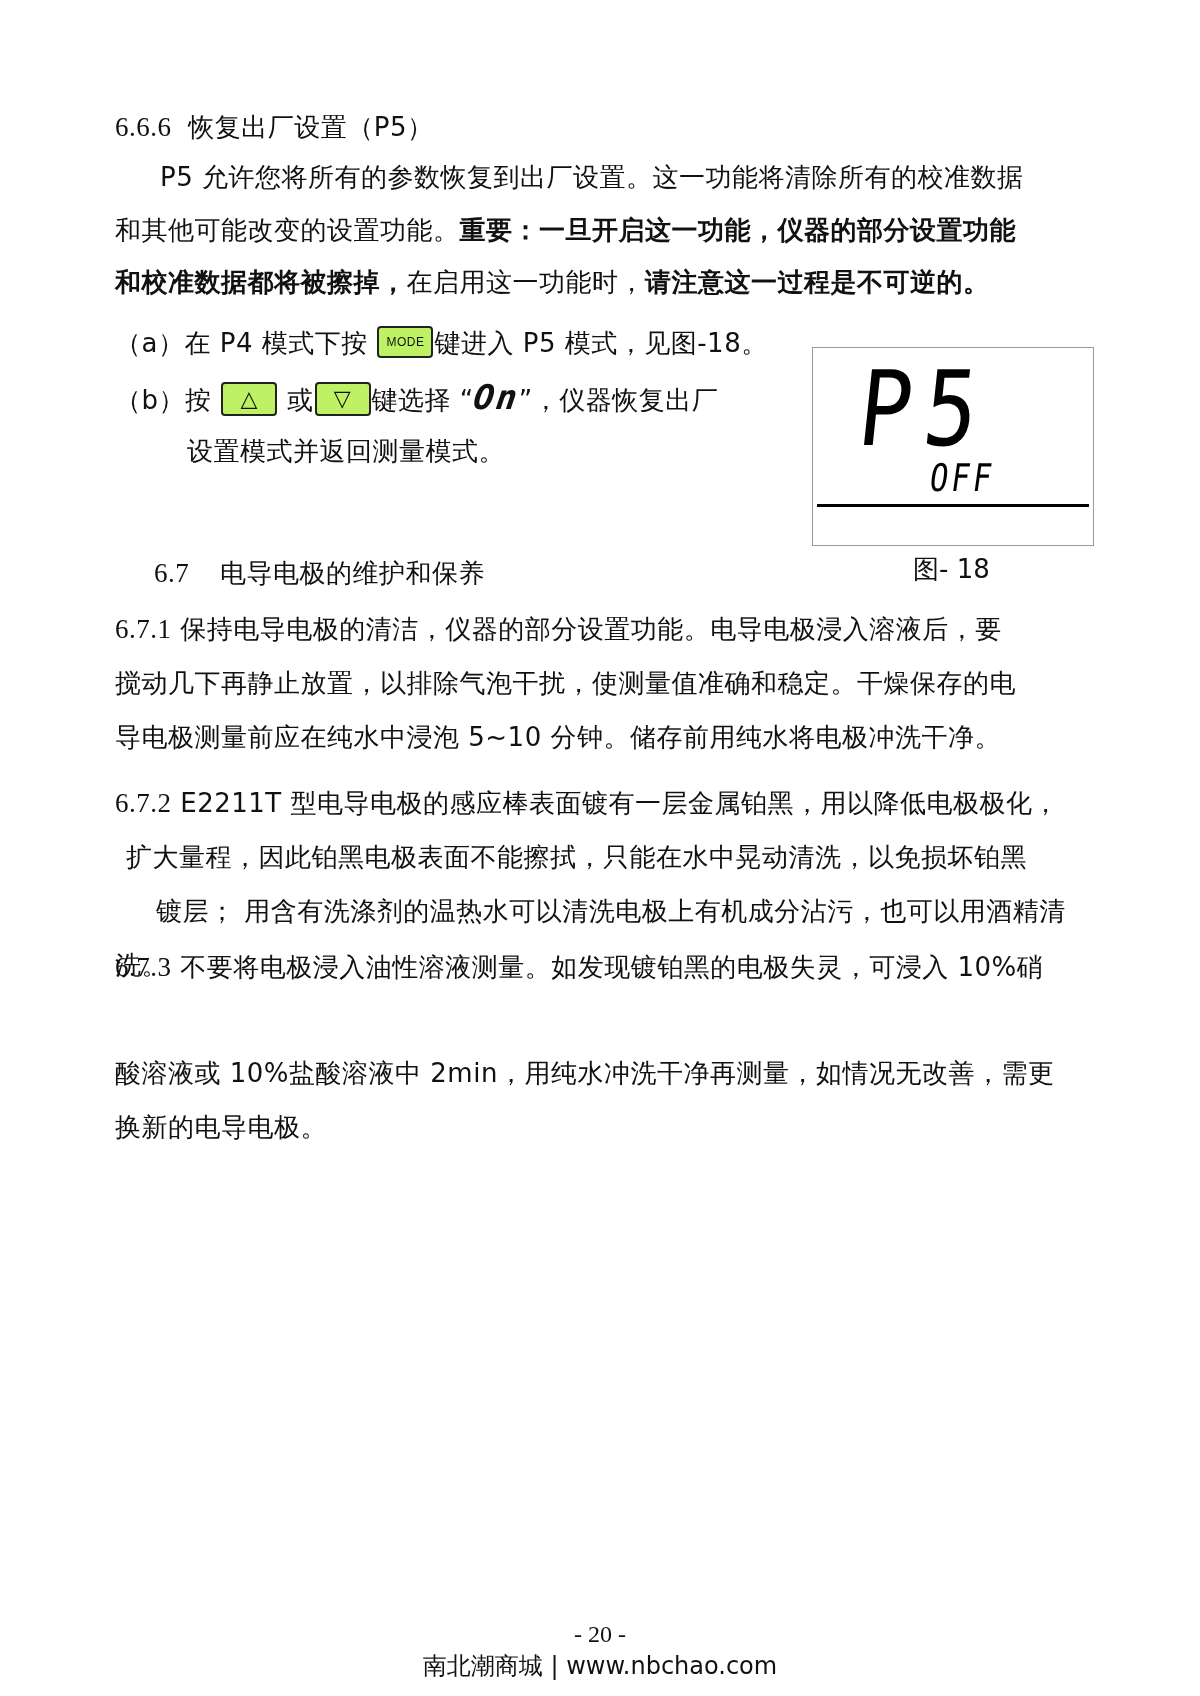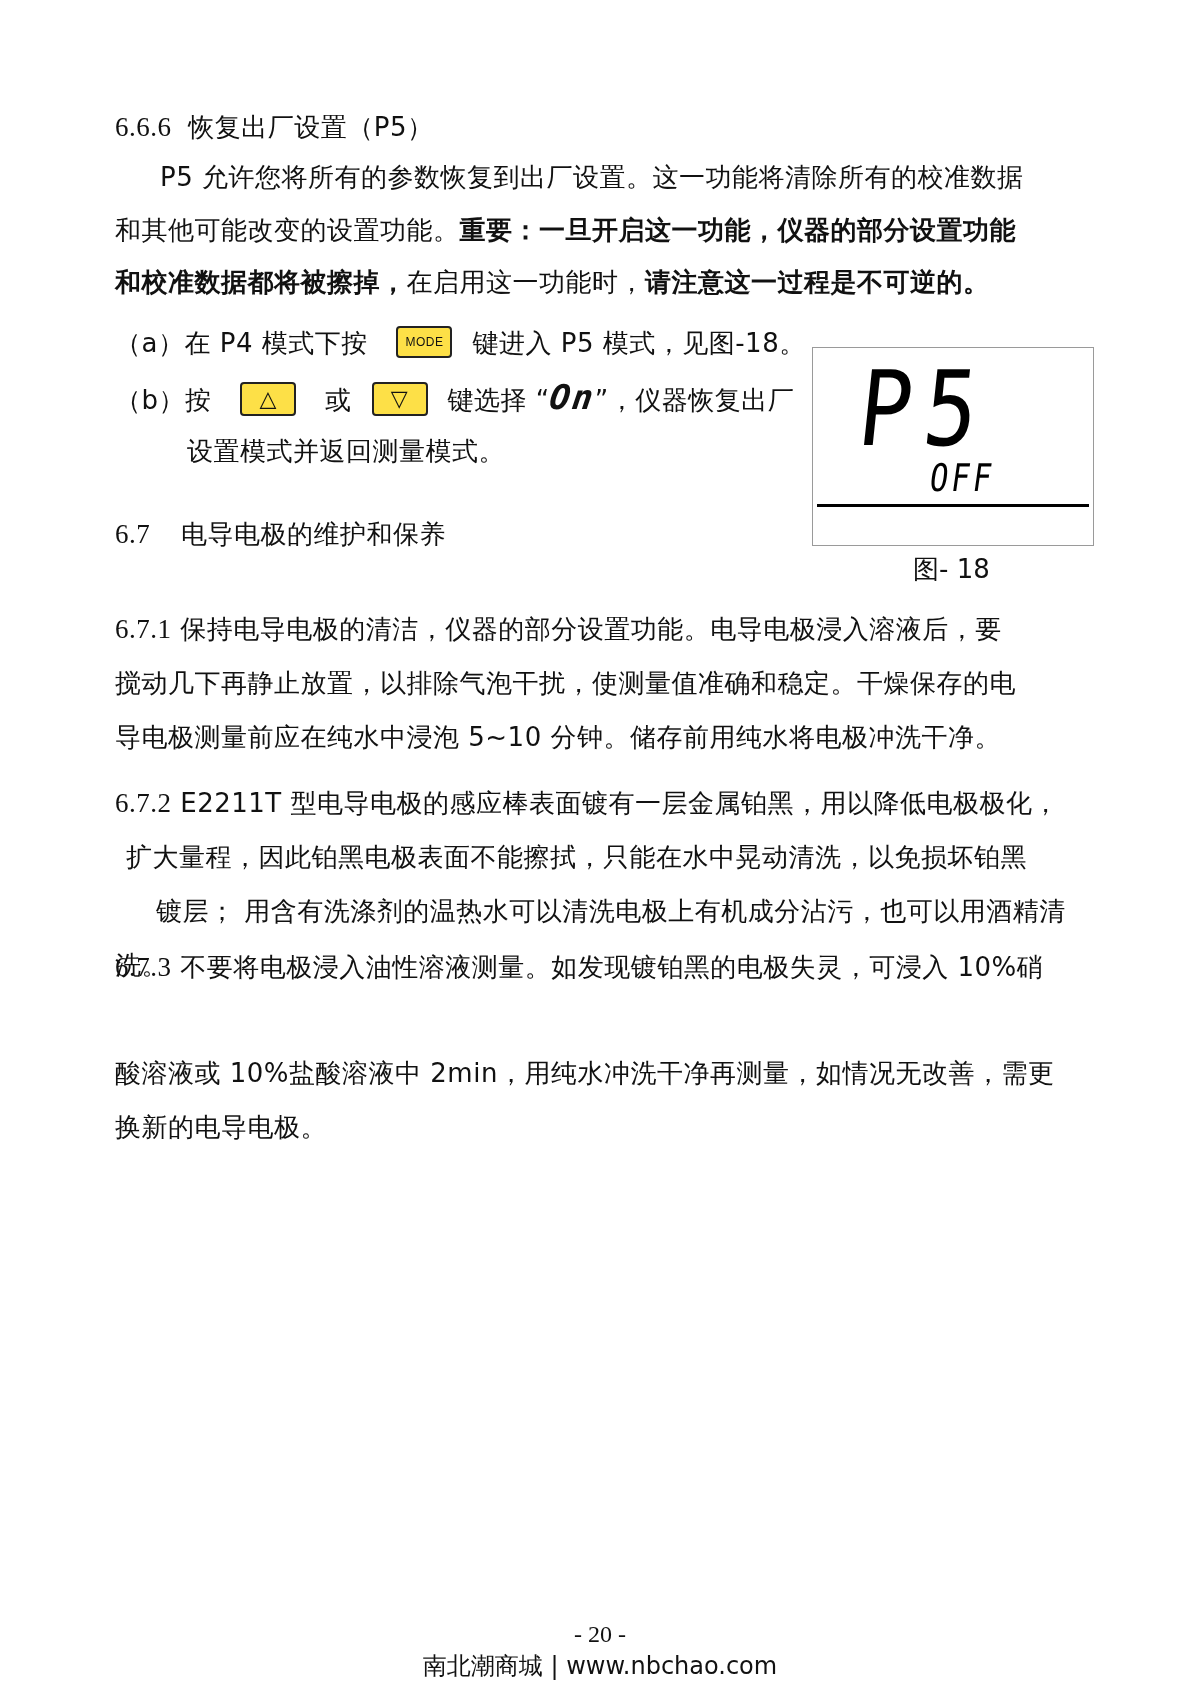--- a/index.html
+++ b/index.html
@@ -12,22 +12,22 @@
   .line {
     position: absolute; left: 115px; font-size: 26px; line-height: 34px;
     white-space: nowrap; letter-spacing: 0.5px;
   }
   .num { font-family: "Liberation Serif", serif; font-size: 27px; }
   .bold { font-weight: bold; }
   .heading { font-size: 26px; }
 
   .key {
     display: inline-block; vertical-align: middle;
-    border: 2px solid #222; border-radius: 4px; background: #fde047;
-    text-align: center; box-sizing: border-box; margin: 0 20px;
+    border: 2px solid #222; border-radius: 4px; background: #bef264;
+    text-align: center; box-sizing: border-box; margin: 0 1px;
     position: relative; top: -3px;
   }
   .key-mode { width: 56px; height: 32px; font-size: 12px; line-height: 28px; font-family: "Liberation Sans", sans-serif; }
   .key-arrow { width: 56px; height: 34px; font-size: 22px; line-height: 30px; }
 
   .seg {
     font-family: "DejaVu Sans Mono", monospace; font-style: italic; font-weight: bold;
     font-size: 34px; letter-spacing: 2px; display: inline-block; transform: skewX(-8deg);
   }
 
@@ -93,21 +93,21 @@
   </div>
   <div class="line" style="top:434px; left:187px;">设置模式并返回测量模式。</div>
 
   <div class="figure-box">
     <div class="lcd-main">P5</div>
     <div class="lcd-sub">OFF</div>
     <div class="lcd-rule"></div>
   </div>
   <div class="caption">图- 18</div>
 
-  <div class="line heading" style="top:517px;">
+  <div class="line heading" style="top:556px;margin-left:39px;">
     <span class="num">6.7</span>
     <span style="margin-left:22px;">电导电极的维护和保养</span>
   </div>
 
   <div class="line" style="top:612px;">
     <span class="num">6.7.1</span>
     <span>保持电导电极的清洁，仪器的部分设置功能。电导电极浸入溶液后，要</span>
   </div>
   <div class="line" style="top:666px;">搅动几下再静止放置，以排除气泡干扰，使测量值准确和稳定。干燥保存的电</div>
   <div class="line" style="top:720px;">导电极测量前应在纯水中浸泡 5~10 分钟。储存前用纯水将电极冲洗干净。</div>

